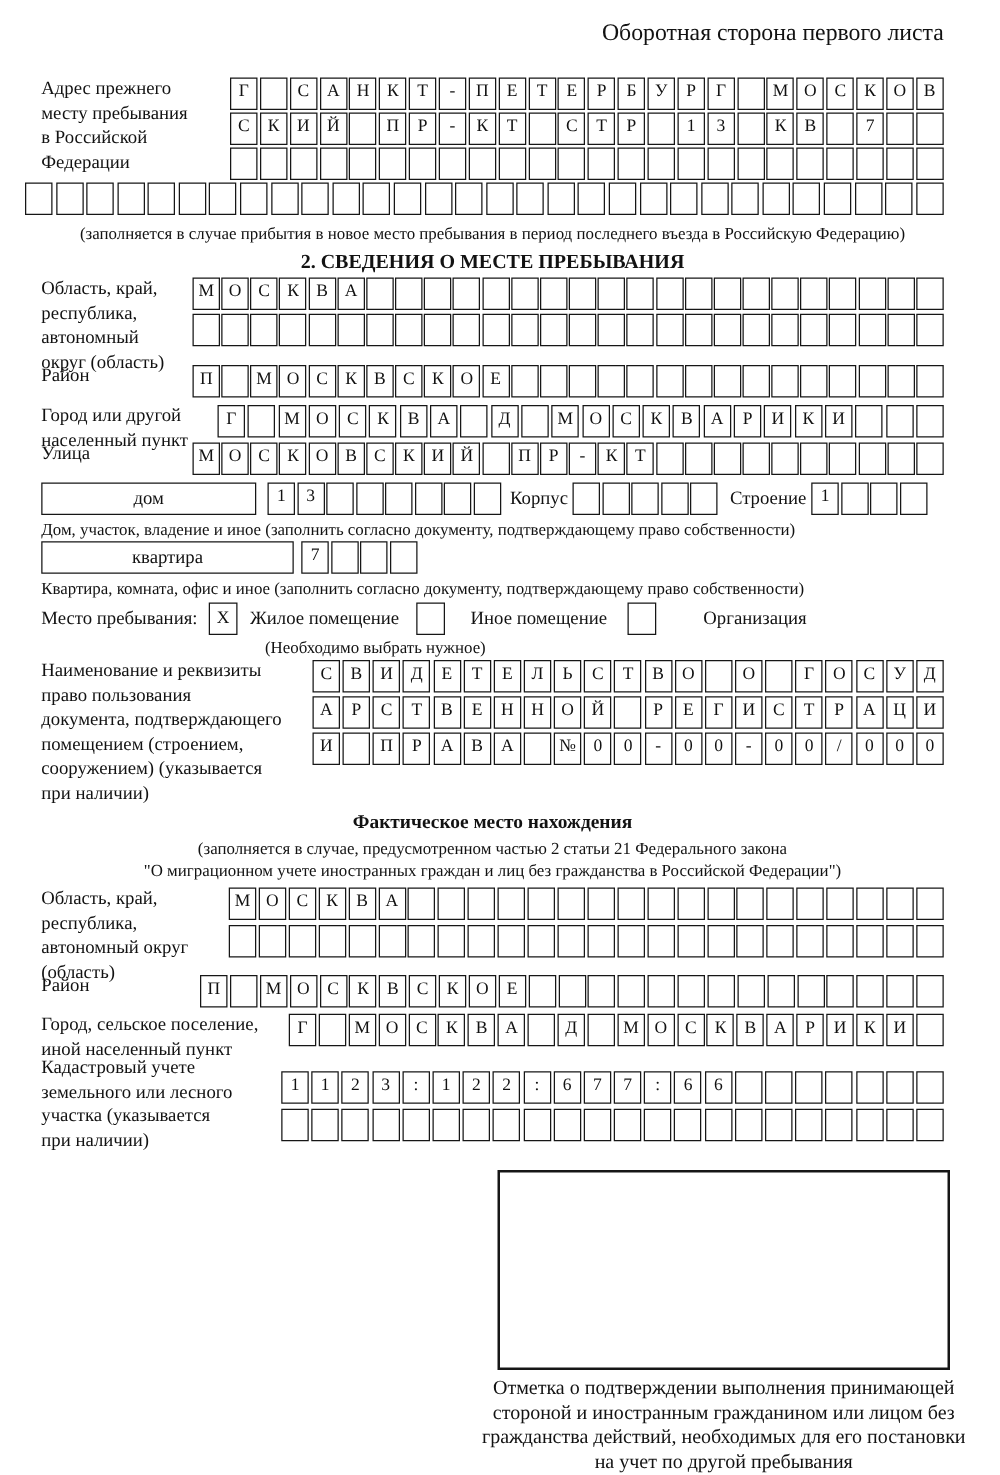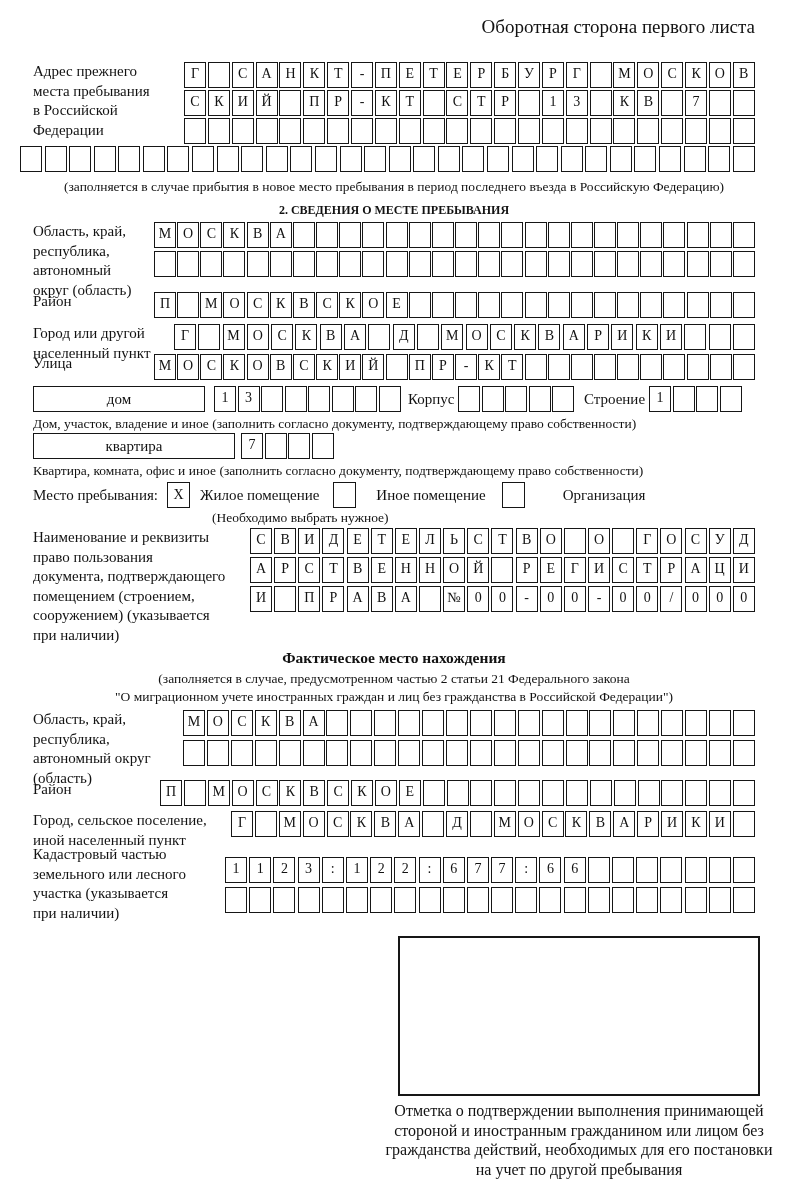--- a/index.html
+++ b/index.html
@@ -14,21 +14,21 @@
   .rows{display:flex;flex-direction:column;}
   .cellrow{display:flex;justify-content:space-between;margin-bottom:2px;}
   .cell{
     box-sizing:border-box;width:22px;height:26px;border:1.6px solid #161616;
     font-size:14px;line-height:22px;text-align:center;flex-shrink:0;background:#fff;
   }
   .cellgroup{display:flex;}
   .cellgroup .cell{margin-right:1.5px;}
   .note{font-size:13.5px;line-height:17px;text-align:center;}
   .caption-left{font-size:13.5px;line-height:17px;margin-top:3px;}
-  .sec-title{margin-top:5px;text-align:center;font-weight:bold;font-size:12px;line-height:20px;}
+  .sec-title{margin-top:5px;text-align:center;font-weight:bold;font-size:16px;line-height:20px;}
   .sub-title{margin-top:3px;text-align:center;font-weight:bold;font-size:15.5px;line-height:20px;}
   .inline-label{font-size:15px;white-space:nowrap;}
   .bigbox{
     box-sizing:border-box;display:flex;align-items:center;justify-content:center;
     height:26px;border:1.6px solid #161616;font-size:15px;flex-shrink:0;
   }
   .checkbox{
     box-sizing:border-box;display:inline-flex;align-items:center;justify-content:center;
     width:23px;height:26px;border:1.6px solid #161616;font-size:14px;flex-shrink:0;
   }
@@ -42,21 +42,21 @@
 </head>
 <body>
 
 <div class="page">
 
   <div class="back-note">Оборотная сторона первого листа</div>
 
   <div class="field" style="margin-top:24px">
     <div class="label lw151">
       <div>Адрес прежнего</div>
-      <div>места пребывания</div>
+      <div>месту пребывания</div>
       <div>в Российской</div>
       <div>Федерации</div>
     </div>
     <div class="rows">
       <div class="cellrow w571">
           <span class="cell">Г</span>
           <span class="cell"></span>
           <span class="cell">С</span>
           <span class="cell">А</span>
           <span class="cell">Н</span>
@@ -592,21 +592,21 @@
         <span class="cell">Р</span>
         <span class="cell">И</span>
         <span class="cell">К</span>
         <span class="cell">И</span>
         <span class="cell"></span>
       </div>
   </div>
 
   <div class="field" style="margin-top:-5px">
     <div class="label lw192">
-      <div>Кадастровый частью</div>
+      <div>Кадастровый учете</div>
       <div>земельного или лесного</div>
       <div>участка (указывается</div>
       <div>при наличии)</div>
     </div>
     <div class="rows" style="margin-top:12px">
       <div class="cellrow w530" style="margin-bottom:4px">
           <span class="cell">1</span>
           <span class="cell">1</span>
           <span class="cell">2</span>
           <span class="cell">3</span>

